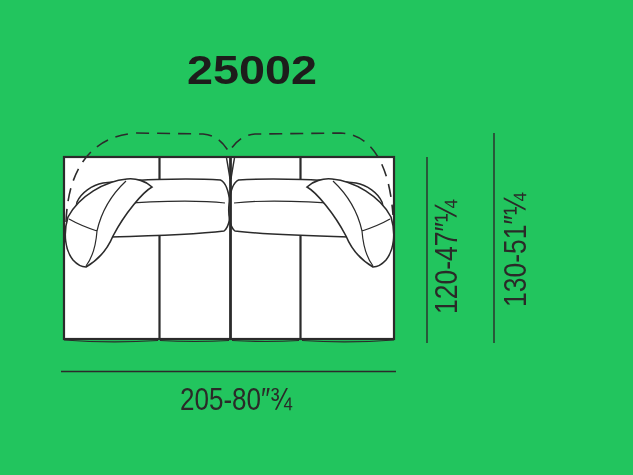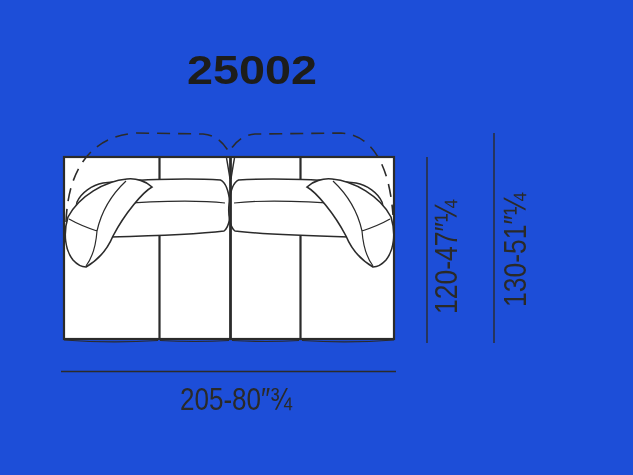--- a/index.html
+++ b/index.html
@@ -4,21 +4,21 @@
 <style>
   html, body {
     margin: 0;
     padding: 0;
     background: #ffffff;
   }
   .page {
     position: relative;
     width: 633px;
     height: 475px;
-    background: #1d4ed8;
+    background: #22c55e;
     overflow: hidden;
     font-family: "Liberation Sans", "DejaVu Sans", sans-serif;
   }
   svg { display: block; }
   .code-text {
     font-family: "Liberation Sans", "DejaVu Sans", sans-serif;
     font-weight: 700;
     font-size: 40px;
     fill: #1d1d1b;
   }

